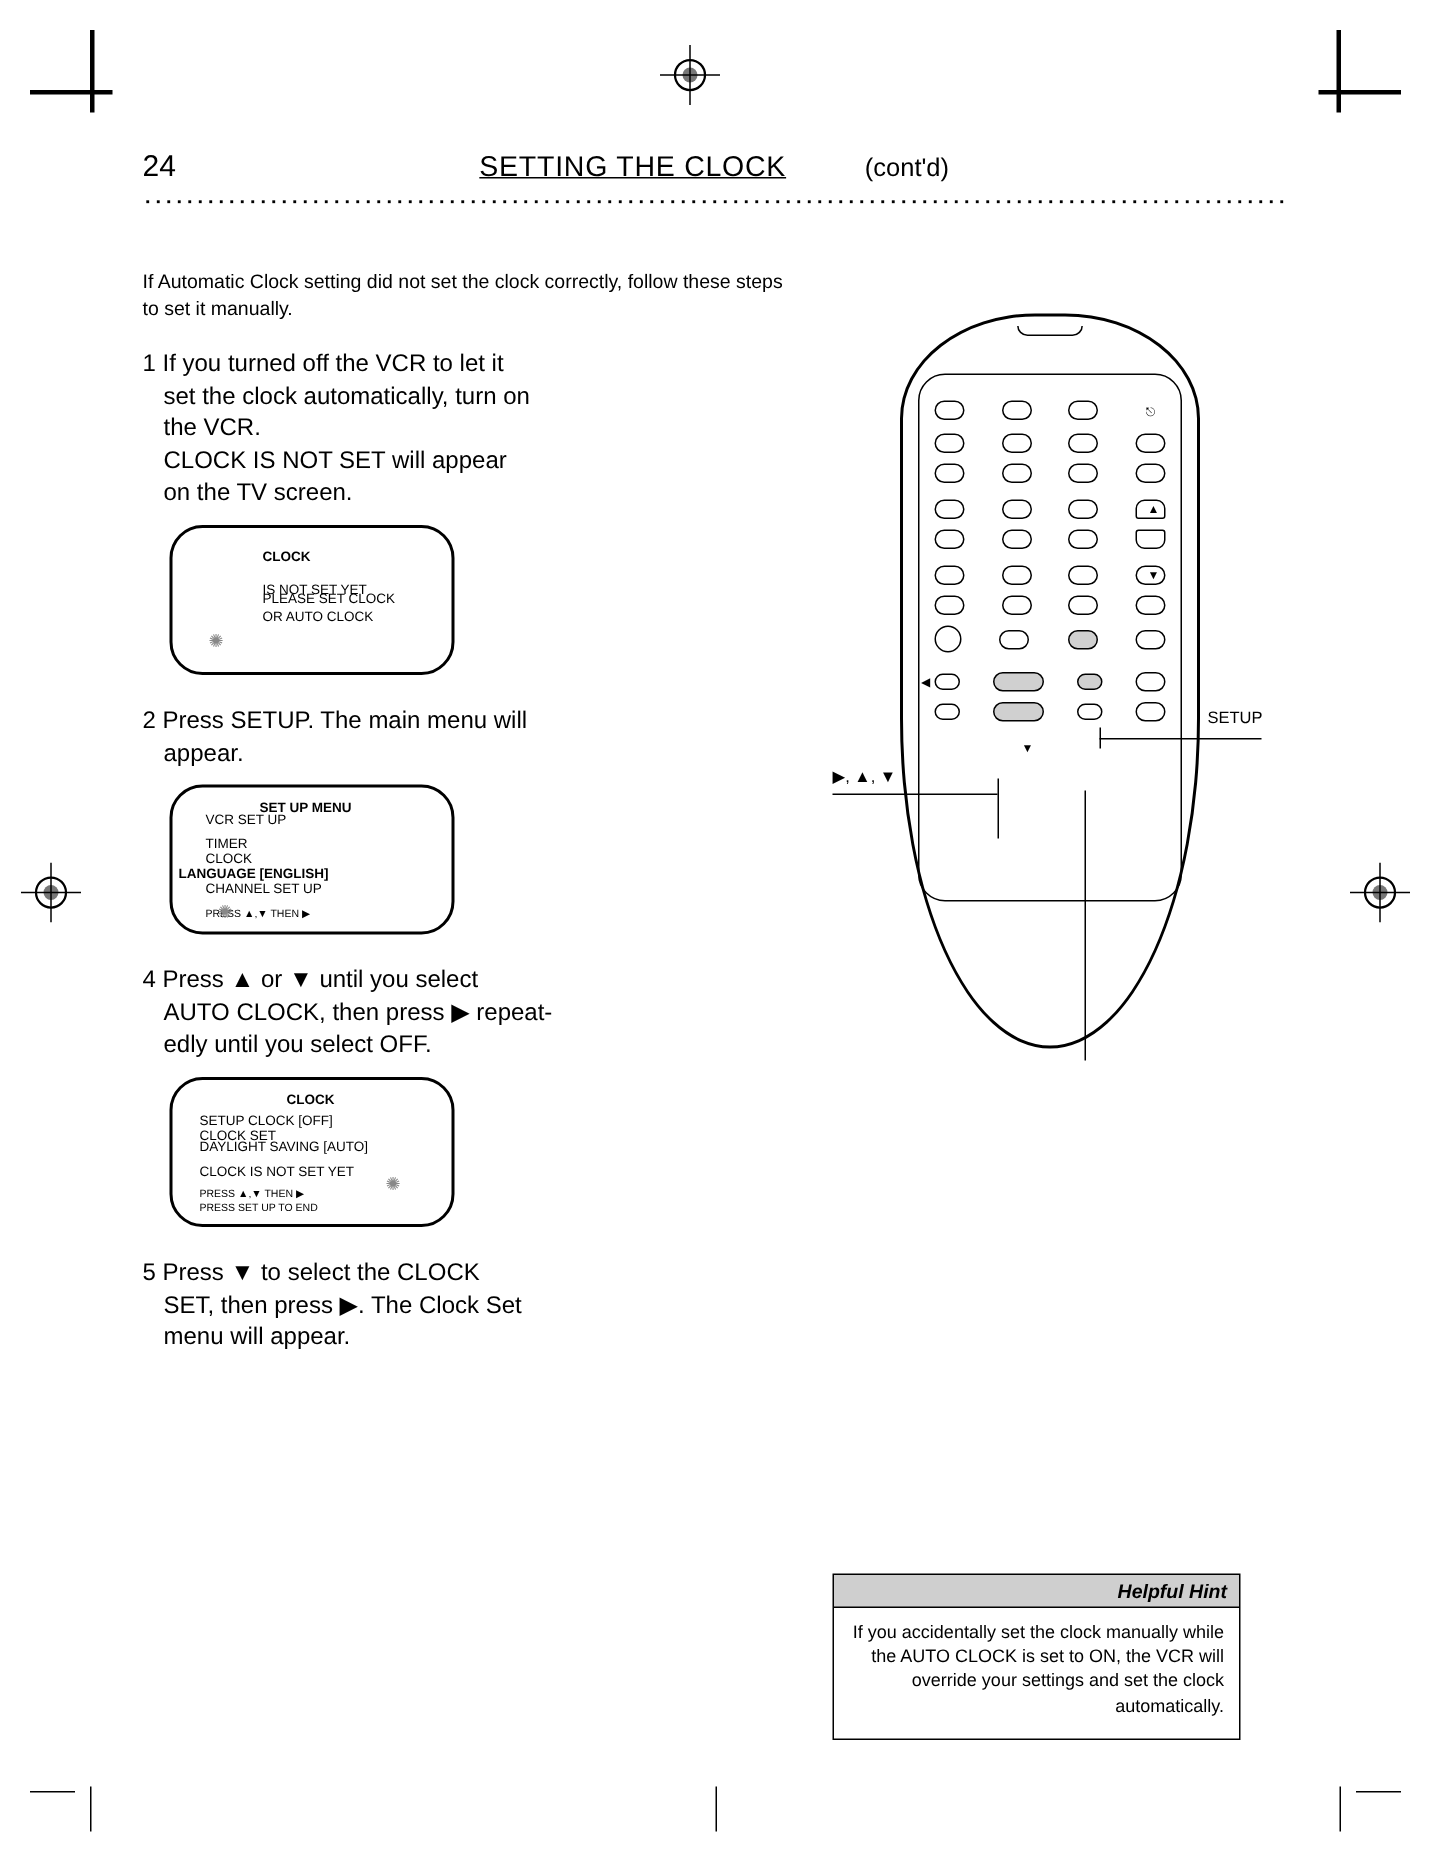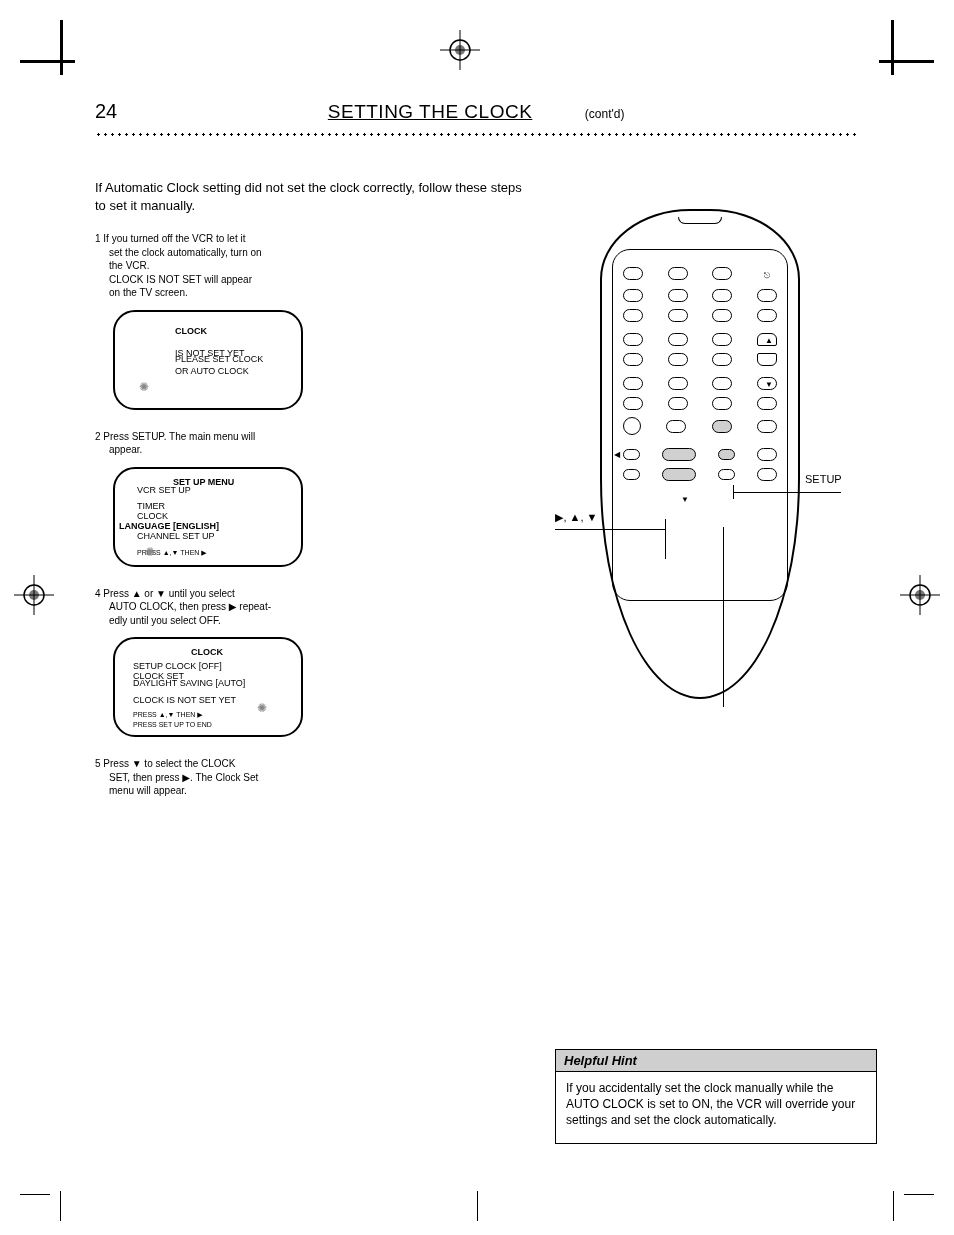--- a/index.html
+++ b/index.html
@@ -35,41 +35,41 @@
     left: 95px; right: 95px; top: 100px; bottom: 80px;
   }
 
   .header-row {
     display: flex;
     justify-content: space-between;
     align-items: baseline;
   }
   .pgnum { font-size: 20px; font-weight: 400; }
   .title { font-size: 19px; font-weight: 400; letter-spacing: 0.5px; text-decoration: underline; }
-  .subtitle { font-size: 12px; font-weight: 400; margin-left: 48px; }
+  .subtitle { font-size: 17px; font-weight: 400; margin-left: 48px; }
   .dots {
     margin-top: 6px;
     height: 10px;
     background-image: radial-gradient(circle, #000 1.2px, transparent 1.2px);
     background-size: 7px 7px;
     background-repeat: repeat-x;
     background-position: left center;
   }
 
   .content {
     position: relative;
     margin-top: 30px;
     height: 1000px;
   }
 
   .leftcol { position: absolute; left: 0; top: 10px; width: 430px; }
   .rightcol { position: absolute; left: 460px; top: 10px; width: 320px; }
 
   p.body { font-size: 13px; line-height: 1.35; margin-bottom: 18px; }
-  p.step { font-size: 10px; line-height: 1.35; margin-bottom: 6px; padding-left: 14px; text-indent: -14px; }
+  p.step { font-size: 16px; line-height: 1.35; margin-bottom: 6px; padding-left: 14px; text-indent: -14px; }
 
   .screen {
     width: 190px; height: 100px;
     border: 2px solid #000;
     border-radius: 22px;
     position: relative;
     margin: 10px 0 20px 18px;
     font-size: 9px;
   }
   .screen .line { position: absolute; white-space: nowrap; }
@@ -96,21 +96,21 @@
   .btn.hl { background: #d0d0d0; }
   .tri { font-size: 8px; line-height: 1; text-align: center; color: #000; }
   .notch { position: absolute; left: 50%; top: 6px; transform: translateX(-50%); width: 44px; height: 7px; border: 1.5px solid #000; border-radius: 0 0 8px 8px; border-top: none; }
 
   .lbl { position: absolute; font-size: 11px; }
   .lead { position: absolute; background: #000; height: 1px; }
   .leadv { position: absolute; background: #000; width: 1px; }
 
   .tipbox {
     position: absolute; left: 460px; top: 880px;
-    width: 322px; border: 1.5px solid #000;
+    width: 272px; border: 1.5px solid #000; text-align: right;
   }
   .tipbox .hd {
     background: #cfcfcf; padding: 3px 8px; font-size: 13px; font-style: italic; font-weight: bold;
     border-bottom: 1.5px solid #000;
   }
   .tipbox .bd { padding: 8px 10px 14px 10px; font-size: 12px; line-height: 1.35; }
 </style>
 </head>
 <body>
 

